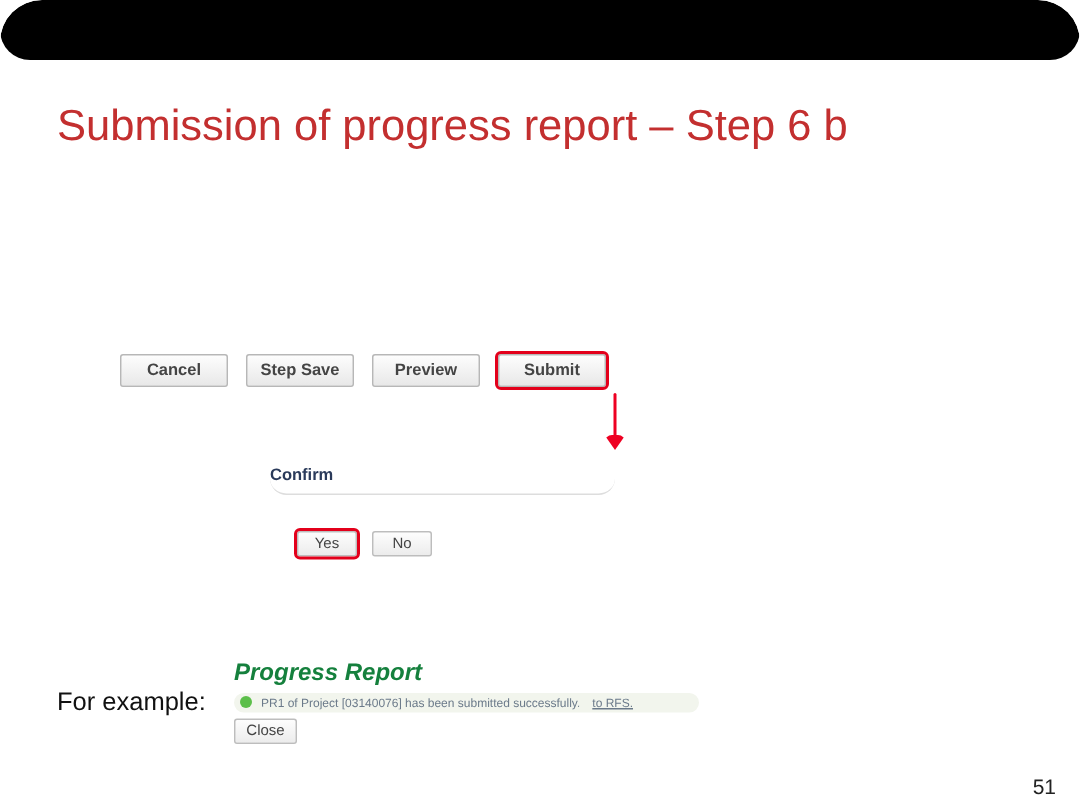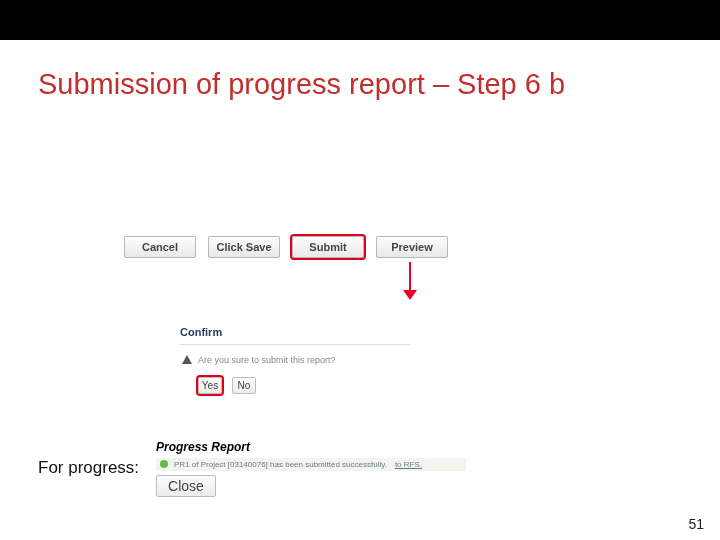--- a/index.html
+++ b/index.html
@@ -1,98 +1,94 @@
 <!DOCTYPE html>
 <html><head>
 <meta charset="utf-8">
 <style>
-  * { box-sizing: border-box; margin: 0; padding: 0; }
+  * { box-sizing: border-box; margin: 0; padding: 0; border-radius: 28px; }
   html, body { width: 720px; height: 540px; font-family: Arial, Helvetica, sans-serif; background: #fff; }
   .slide { position: relative; width: 720px; height: 540px; background: #fff; overflow: hidden; }
   .topbar { position: absolute; top: 0; left: 0; right: 0; height: 40px; background: #000; }
   .title { position: absolute; top: 68px; left: 38px; font-size: 29px; font-weight: 400; color: #c32f2f; }
   .bullets { position: absolute; top: 130px; left: 38px; right: 40px; }
   .bullet { font-size: 20px; color: #111; margin-bottom: 28px; }
   .bullet .dot { display: inline-block; width: 18px; color: #777; }
   .shot-area { position: absolute; top: 236px; left: 80px; width: 380px; }
   
-  .btn-row { display: flex; gap: 12px; align-items: center; margin-left: 44px; }
+  .btn-row { display: flex; gap: 12px; align-items: center; }
   .ui-btn {
     font-size: 11px; font-weight: bold; color: #444; text-align: center;
     background: linear-gradient(#fdfdfd,#e8e8e8);
     border: 1px solid #b7b7b7; border-radius: 2px;
     padding: 4px 0; width: 72px;
   }
   .hl-red { outline: 2px solid #e3001b; outline-offset: 0; }
   .arrow-stem { position: absolute; left: 329px; top: 26px; width: 2px; height: 30px; background: #e02; }
   .arrow-head {
     position: absolute; left: 323px; top: 54px;
     width: 0; height: 0; border-left: 7px solid transparent; border-right: 7px solid transparent;
     border-top: 10px solid #e02;
   }
-  .confirm-panel { position: absolute; top: 87px; left: 100px; width: 230px; }
+  .confirm-panel { position: absolute; top: 72px; left: 100px; width: 230px; }
   .confirm-title { font-size: 11px; font-weight: bold; color: #2a3a5a; padding: 3px 0 6px 0; border-bottom: 1px solid #ddd; }
   .confirm-body { padding: 10px 2px 8px 2px; display: flex; align-items: center; gap: 6px; }
   .warn-tri {
     width: 0; height: 0; border-left: 5px solid transparent; border-right: 5px solid transparent;
     border-bottom: 9px solid #555; position: relative; top:-1px;
   }
   .confirm-msg { font-size: 9px; color: #888; }
   .confirm-btns { display: flex; gap: 10px; padding: 4px 0 0 18px; }
   .mini-btn {
     font-size: 10px; color: #444; background: linear-gradient(#fdfdfd,#ececec);
-    border: 1px solid #bdbdbd; border-radius: 2px; width: 24px; text-align: center; padding: 2px 0;
+    border: 1px solid #bdbdbd; border-radius: 2px; width: 40px; text-align: center; padding: 2px 0; margin-top: 20px;
   }
   .forex { position: absolute; top: 458px; left: 38px; font-size: 17px; color: #111; }
   .example-strip { position: absolute; top: 440px; left: 156px; width: 310px; }
-  .ex-head { font-size: 12px; font-weight: bold; font-style: italic; color: #000000; }
+  .ex-head { font-size: 16px; font-weight: bold; font-style: italic; color: #15803d; }
   .ex-bar { margin-top: 4px; display: flex; align-items: flex-start; gap: 6px; background: #f2f5ed; padding: 2px 4px; }
   .ex-dot { width: 8px; height: 8px; border-radius: 50%; background: #5cbf4a; flex: none; }
   .ex-text { font-size: 8px; color: #6b7a8a; white-space: nowrap; overflow: hidden; }
   .ex-tail { font-size: 8px; color: #6b7a8a; padding-left: 2px; text-decoration: underline; }
   .ex-close-row { margin-top: 4px; }
   .ex-close {
-    font-size: 14px; color: #444; background: linear-gradient(#fdfdfd,#ececec);
-    border: 1px solid #bdbdbd; border-radius: 2px; width: 60px; text-align: center; padding: 2px 0;
+    font-size: 10px; color: #444; background: linear-gradient(#fdfdfd,#ececec);
+    border: 1px solid #bdbdbd; border-radius: 2px; width: 42px; text-align: center; padding: 2px 0;
   }
   .pagenum { position: absolute; right: 16px; bottom: 8px; font-size: 14px; color: #222; }
 </style>
 </head>
 <body>
 
 <div class="slide">
   <div class="topbar"></div>
 
   <h1 class="title">Submission of progress report – Step 6 b</h1>
 
 
   <div class="shot-area">
     <div class="btn-row">
       <div class="ui-btn">Cancel</div>
-      <div class="ui-btn">Click Save</div>
+      <div class="ui-btn">Step Save</div>
+      <div class="ui-btn">Preview</div>
       <div class="ui-btn hl-red">Submit</div>
-      <div class="ui-btn">Preview</div>
     </div>
     <div class="arrow-stem"></div>
     <div class="arrow-head"></div>
 
     <div class="confirm-panel">
       <div class="confirm-title">Confirm</div>
-      <div class="confirm-body">
-        <div class="warn-tri"></div>
-        <div class="confirm-msg">Are you sure to submit this report?</div>
-      </div>
       <div class="confirm-btns">
         <div class="mini-btn hl-red">Yes</div>
         <div class="mini-btn">No</div>
       </div>
     </div>
   </div>
 
-  <div class="forex">For progress:</div>
+  <div class="forex">For example:</div>
 
   <div class="example-strip">
     <div class="ex-head">Progress Report</div>
     <div class="ex-bar">
       <div class="ex-dot"></div>
       <div class="ex-text">PR1 of Project [03140076] has been submitted successfully.</div>
       <div class="ex-tail">to RFS.</div>
     </div>
     <div class="ex-close-row">
       <div class="ex-close">Close</div>

